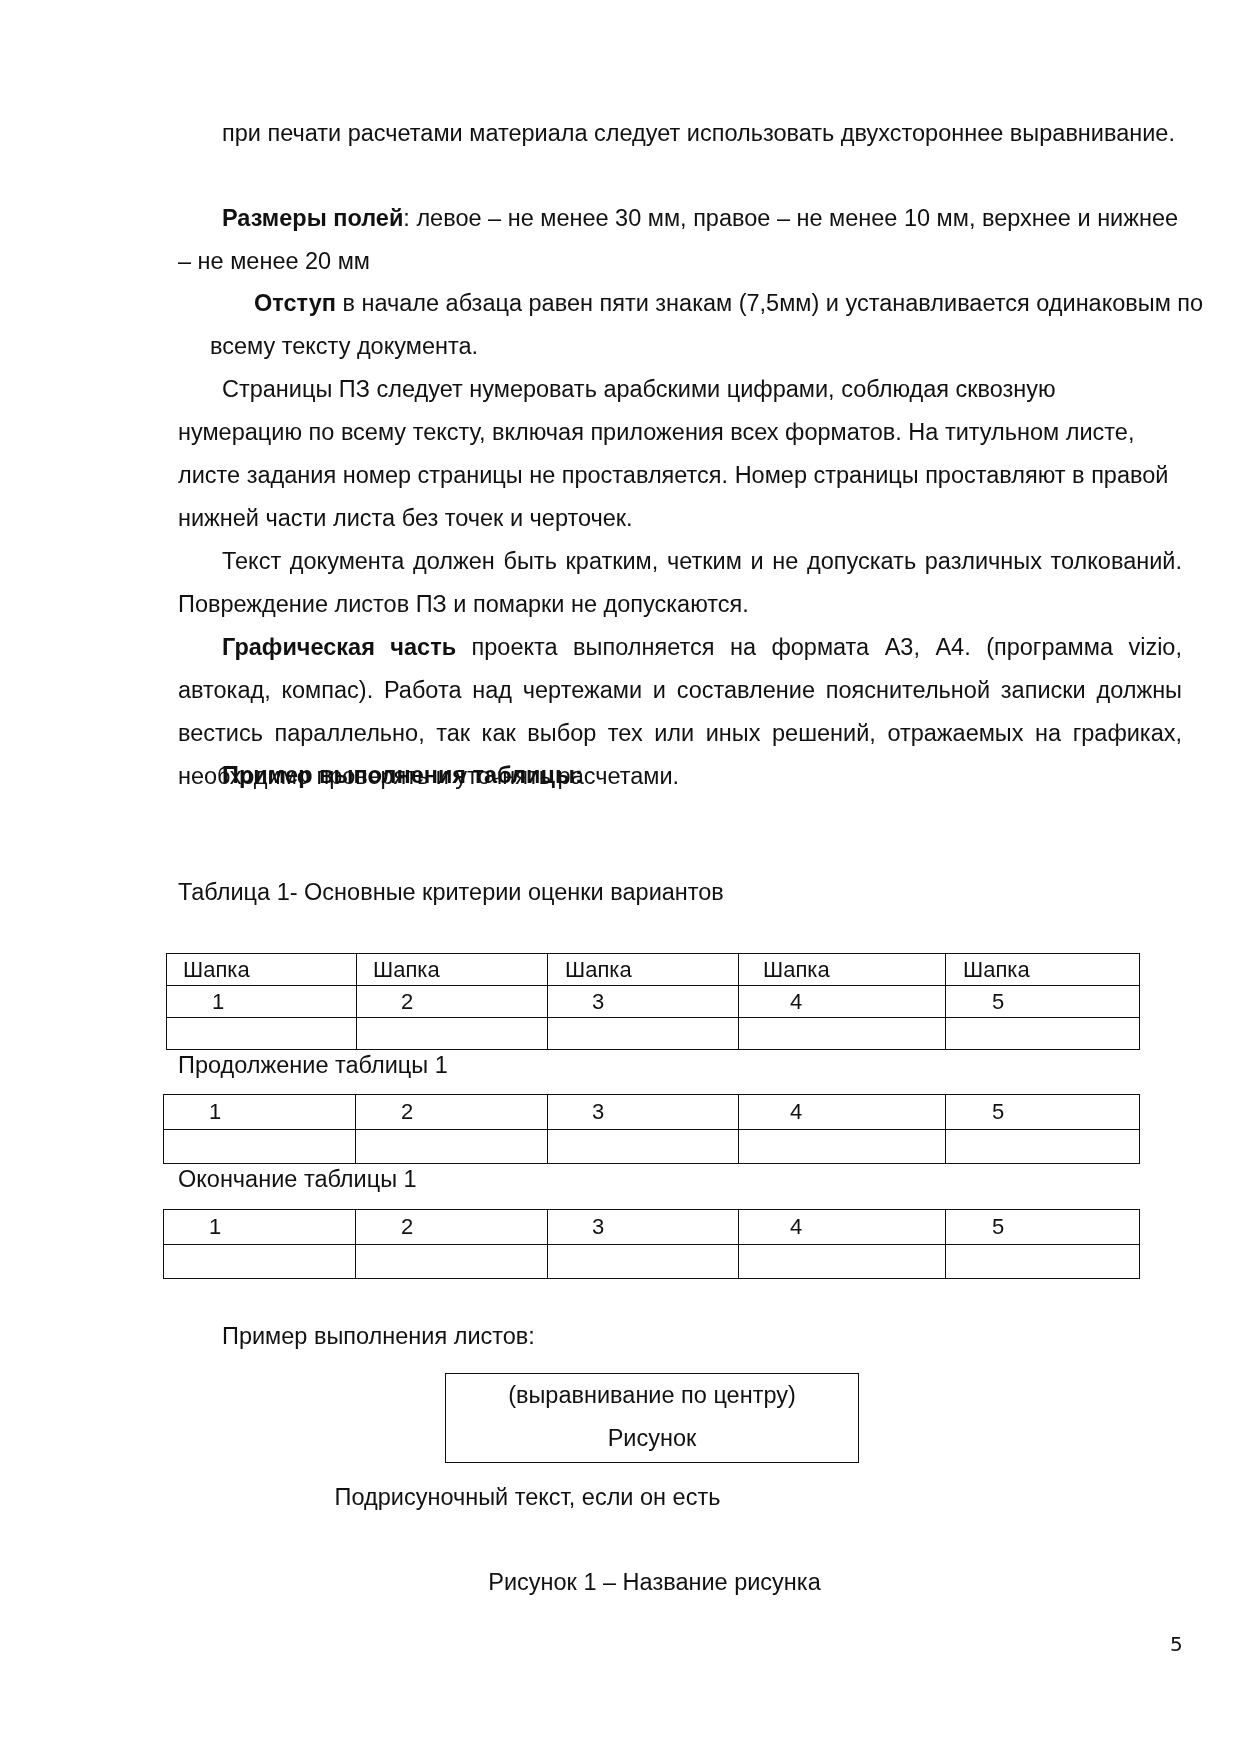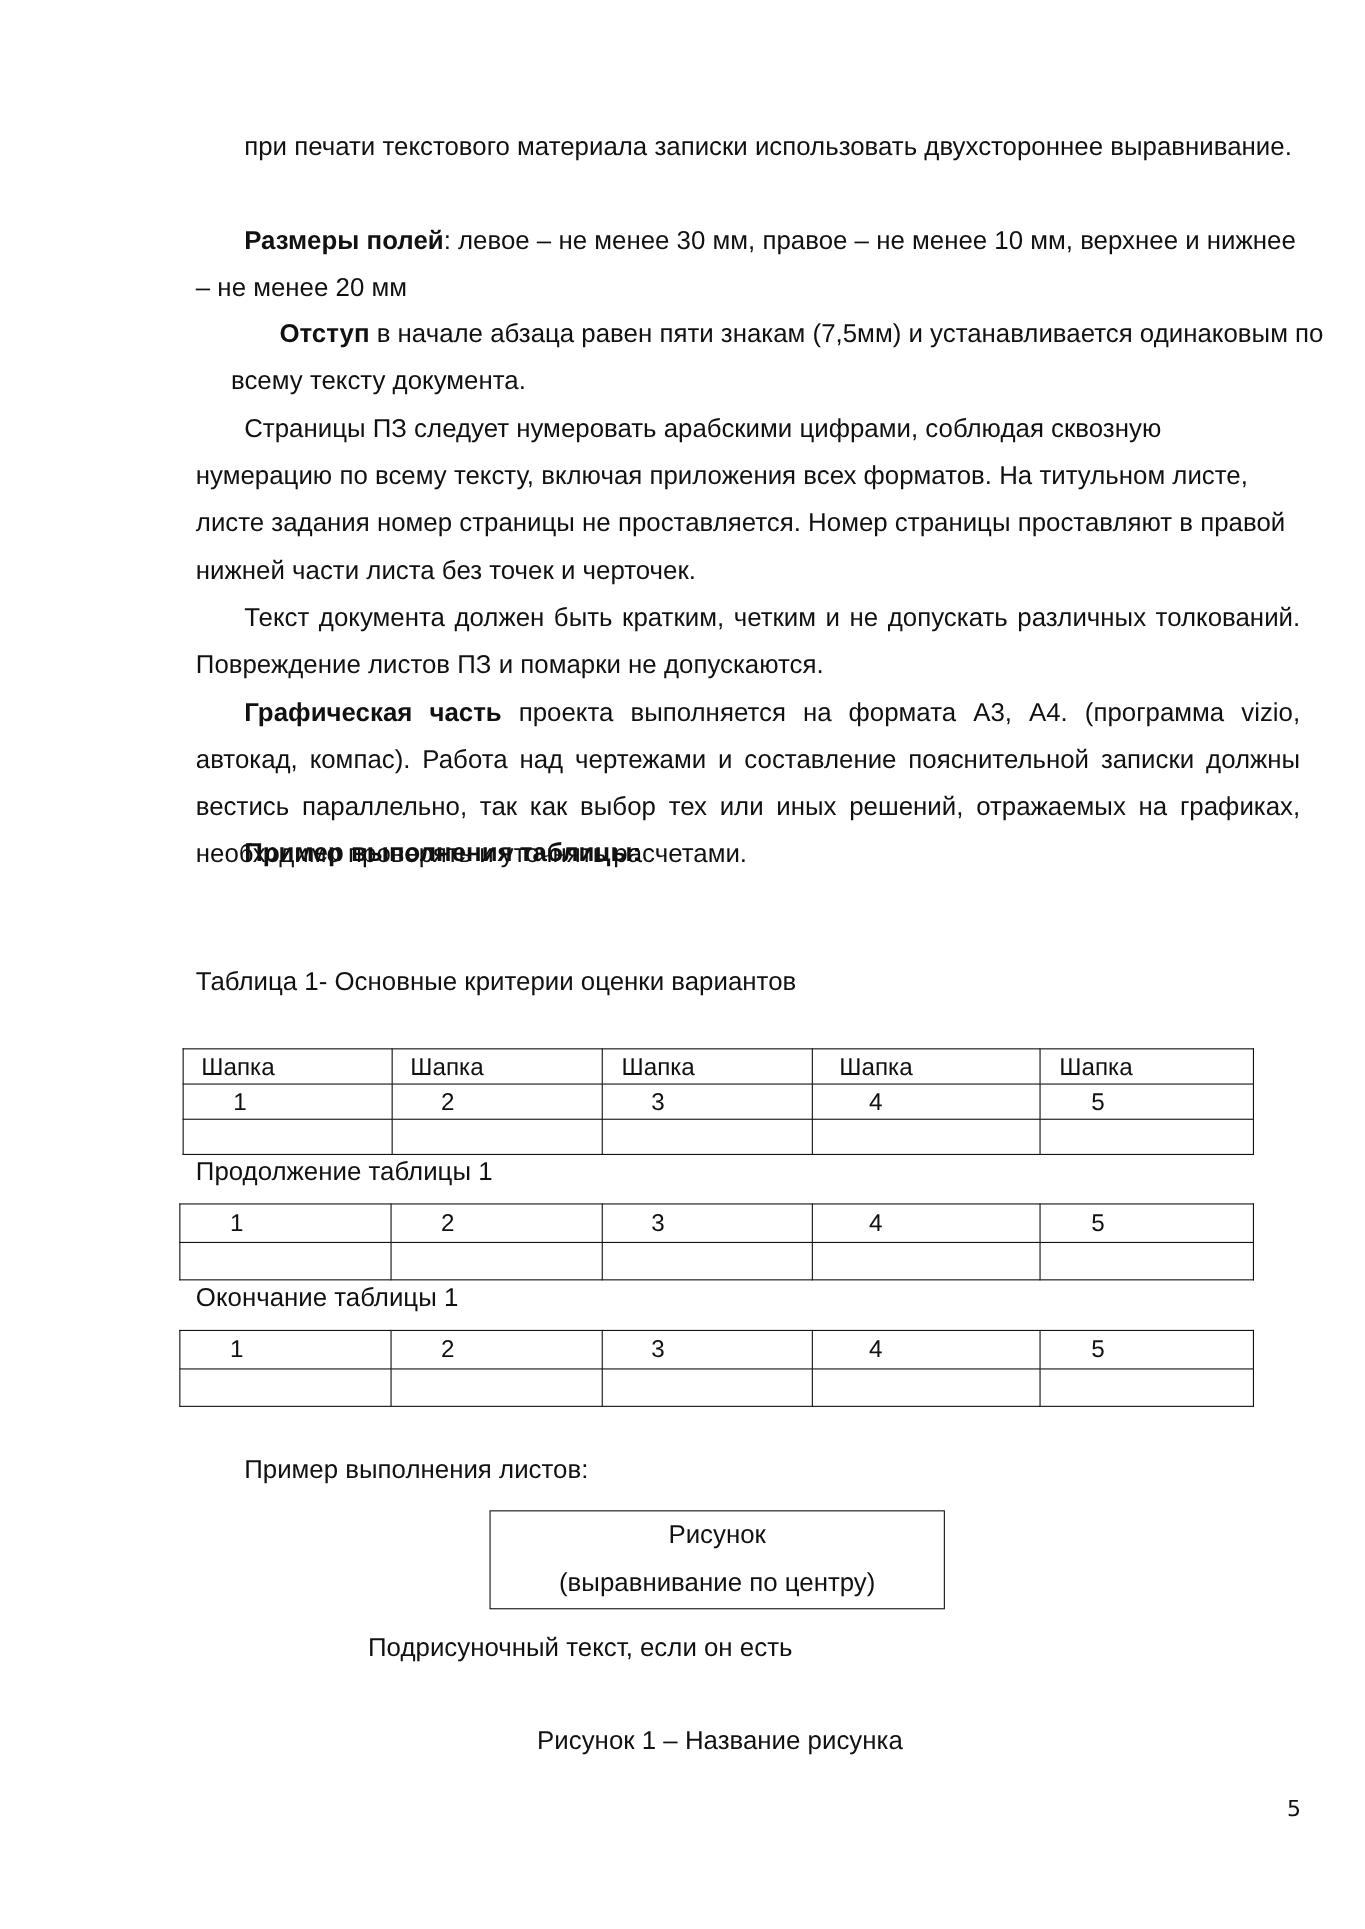--- a/index.html
+++ b/index.html
@@ -16,21 +16,21 @@
   .fig { position: absolute; left: 445px; top: 1373px; width: 412px; height: 88px;
          border: 1.5px solid #111; text-align: center; font-size: 23.5px; line-height: 43px; }
   .pnum { position: absolute; left: 1170px; top: 1632px; font-size: 20px; font-family: "DejaVu Sans", sans-serif; }
 </style>
 </head>
 <body>
 
 <div class="page">
 
   <div class="para indent" style="top:112px;">
-    <span>при печати текстового материала записки использовать двухстороннее выравнивание.</span>
+    <span>при печати расчетами материала следует использовать двухстороннее выравнивание.</span>
   </div>
 
   <div class="para indent" style="top:197px;">
     <span class="b">Размеры полей</span><span>: левое – не менее 30 мм, правое – не менее 10 мм, верхнее и нижнее – не менее 20 мм</span>
   </div>
 
   <div class="para indent" style="top:282px;margin-left:32px;">
     <span class="b">Отступ</span><span> в начале абзаца равен пяти знакам (7,5мм) и устанавливается одинаковым по всему тексту документа.</span>
   </div>
 
@@ -133,20 +133,20 @@
           <td></td>
           <td></td>
           <td></td>
           <td></td>
     </tr>
   </tbody>
     </table>
 
   <div class="caption" style="left:222px; top:1321px;">Пример выполнения листов:</div>
   <div class="fig">
+    <div>(выравнивание по центру)</div>
     <div>Рисунок</div>
-    <div>(выравнивание по центру)</div>
   </div>
   <div class="caption" style="left:0; width:987px; text-align:center; top:1482px; padding-left:68px; box-sizing:border-box;">Подрисуночный текст, если он есть</div>
   <div class="caption" style="left:0; width:1241px; text-align:center; top:1567px; padding-left:68px; box-sizing:border-box;">Рисунок 1 – Название рисунка</div>
 
   <div class="pnum">5</div>
 </div>
 
 </body></html>

